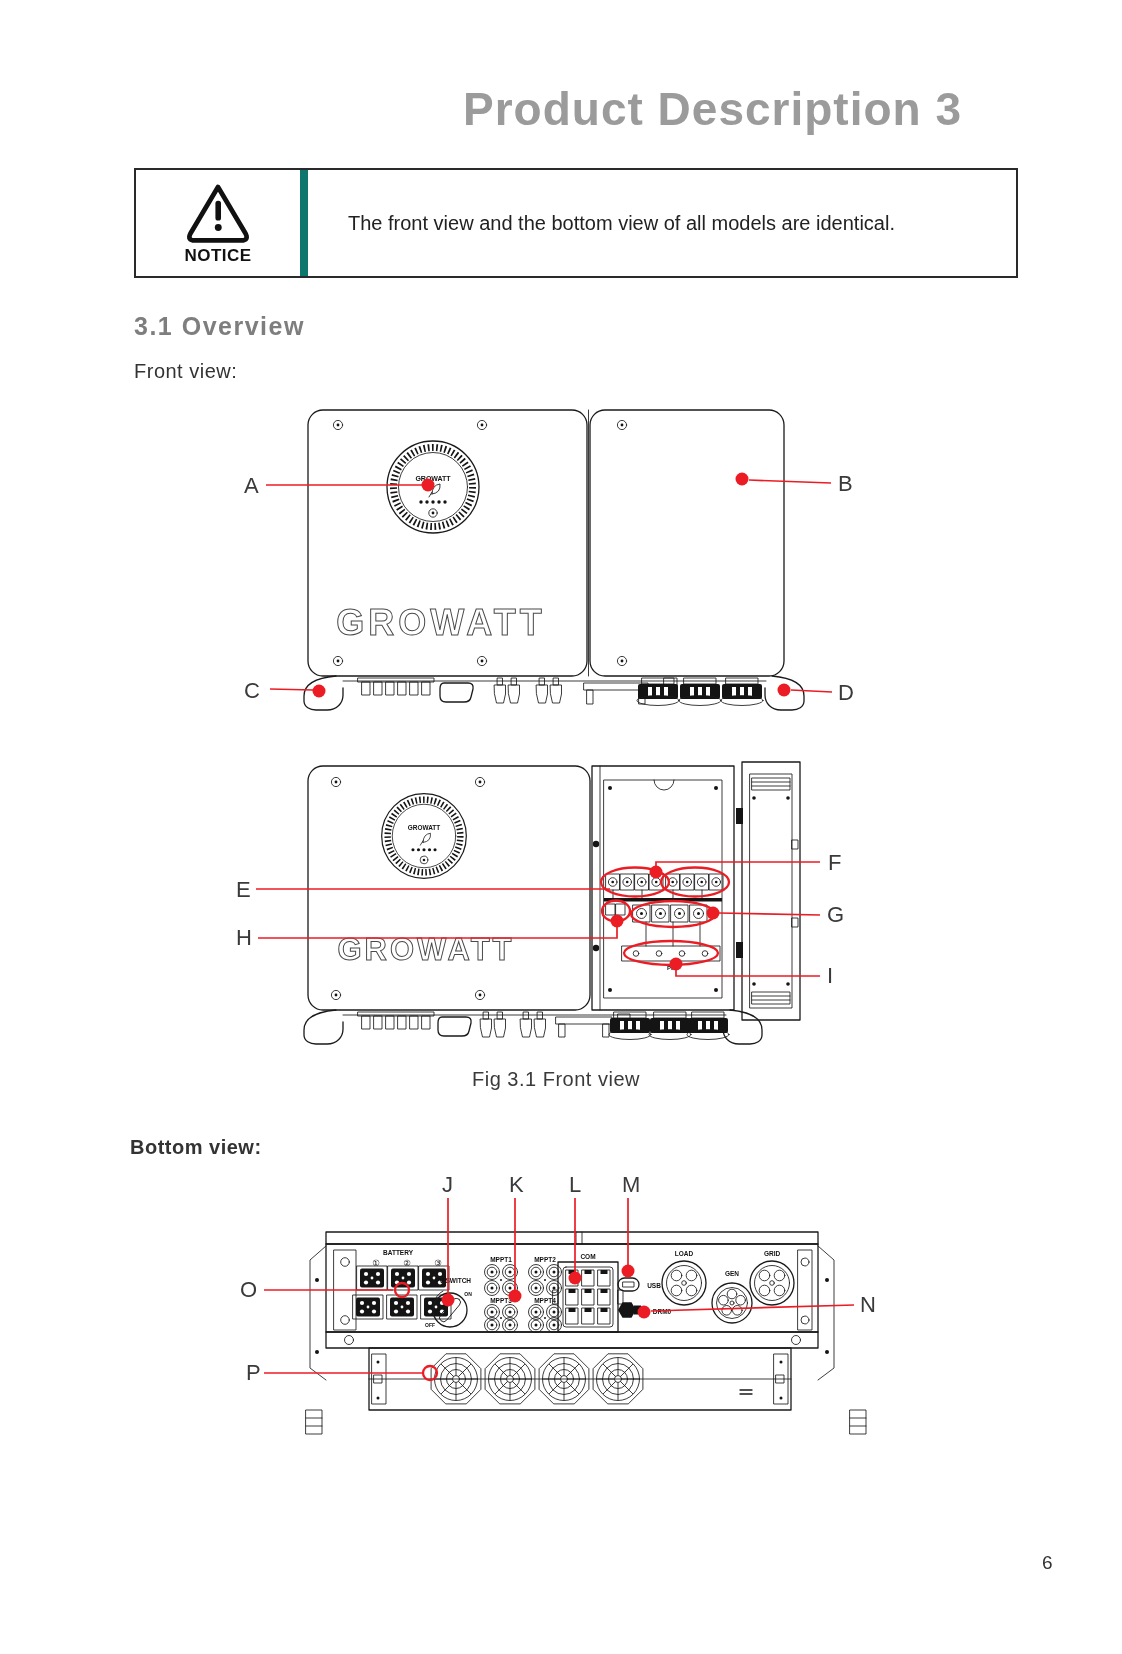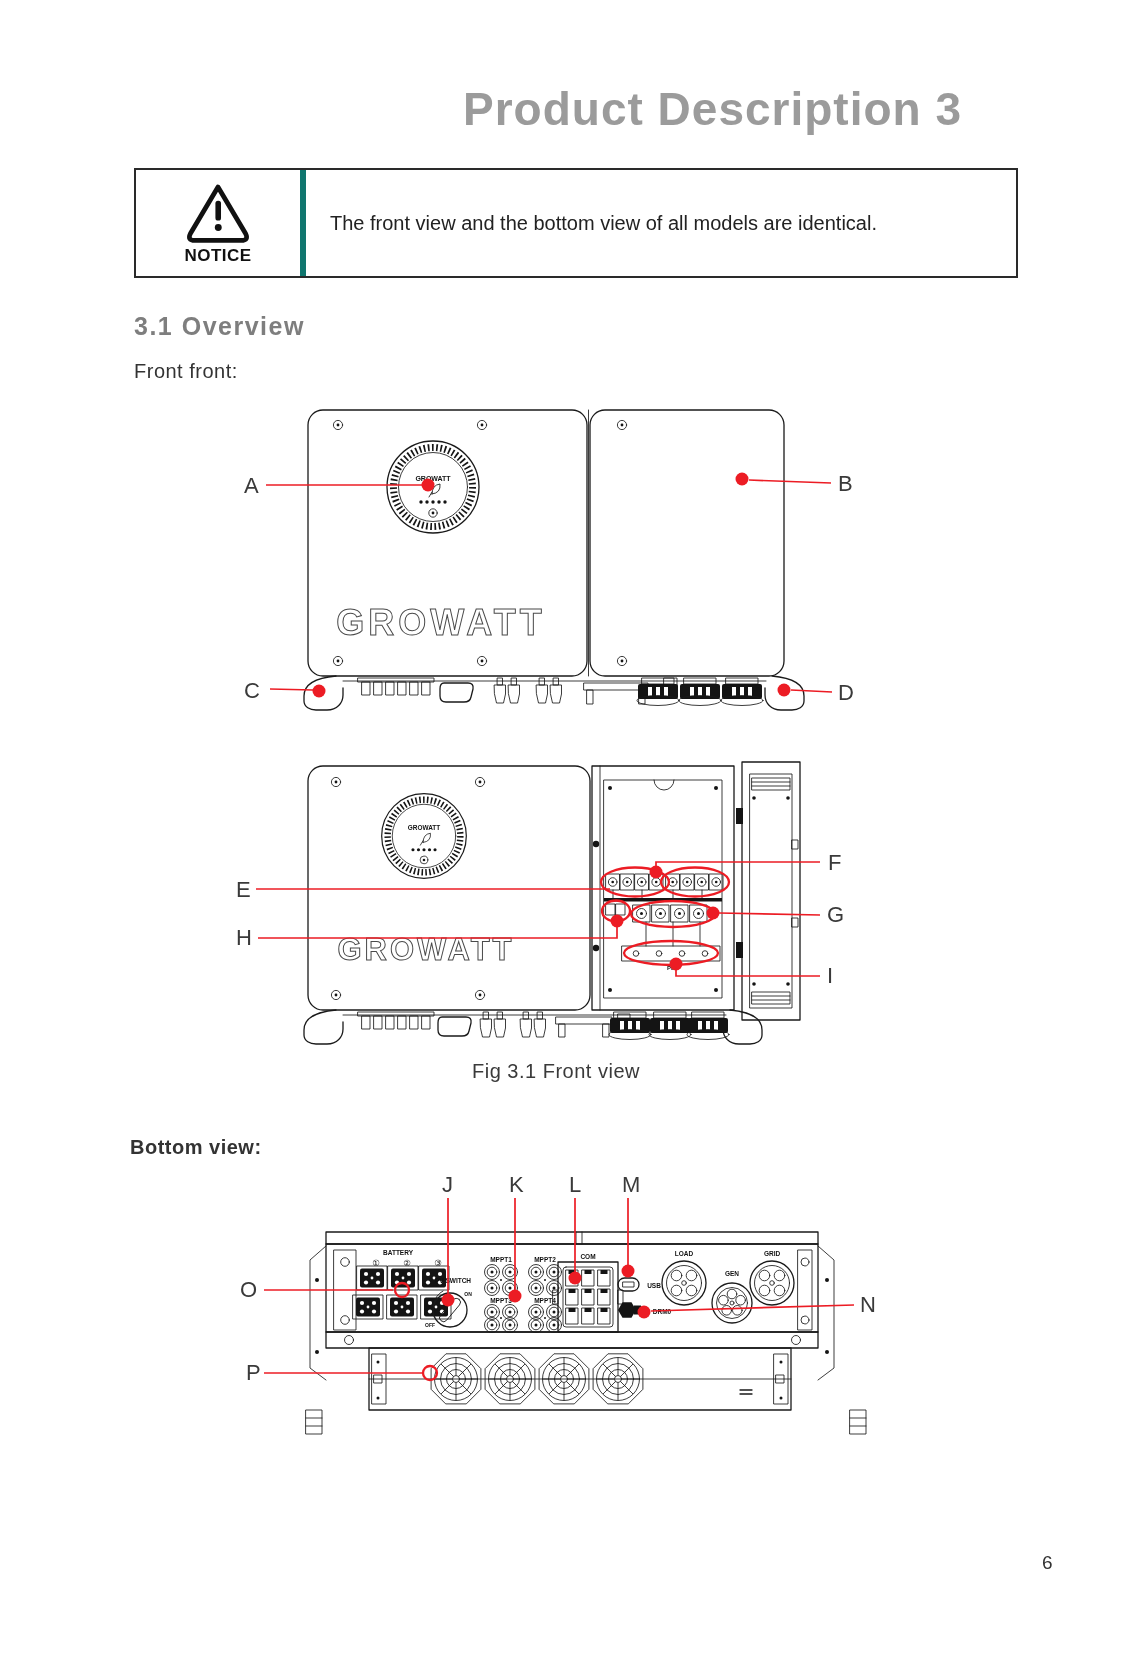--- a/index.html
+++ b/index.html
@@ -4,31 +4,31 @@
 <style>
   html,body{margin:0;padding:0;background:#ffffff;}
   .page{position:relative;width:1030px;height:1654px;margin:0 auto;background:#fff;
         font-family:"Liberation Sans","DejaVu Sans",sans-serif;overflow:hidden;}
 
   .title{position:absolute;top:82px;right:114px;font-size:46px;font-weight:700;
          color:#9b9b9b;letter-spacing:1px;white-space:nowrap;}
 
   .notice-box{position:absolute;left:88px;top:168px;width:884px;height:110px;
               border:2px solid #2a2a2a;display:flex;box-sizing:border-box;}
-  .notice-left{width:164px;border-right:6px solid #0f766e;display:flex;flex-direction:column;
+  .notice-left{width:164px;border-right:8px solid #0f766e;display:flex;flex-direction:column;
                align-items:center;justify-content:center;gap:3px;flex:none;}
   .notice-label{font-size:17px;font-weight:700;color:#111;letter-spacing:.5px;}
-  .notice-text{flex:1;display:flex;align-items:center;padding:0 24px;font-size:20px;color:#222;}
+  .notice-text{flex:1;display:flex;align-items:center;padding:0 40px;font-size:20px;color:#222;}
 
   .h-overview{position:absolute;left:88px;top:312px;font-size:25px;font-weight:700;
               color:#7e7e7e;letter-spacing:1.5px;text-align:center;}
   .sub{position:absolute;font-size:20px;color:#333;letter-spacing:.5px;}
   .front-label{left:88px;top:360px;}
   .bottom-label{left:84px;top:1136px;font-weight:bold;}
-  .caption{position:absolute;font-size:20px;color:#3a3a3a;text-align:center;letter-spacing:.5px;}
+  .caption{position:absolute;font-size:20px;color:#3a3a3a;text-align:center;letter-spacing:.5px;margin-top:8px;}
   .cap1{left:140px;top:1060px;width:740px;}
   .cap2{left:160px;top:1432px;width:760px;}
   .pagenum{position:absolute;left:996px;top:1552px;font-size:19px;color:#333;}
 
   svg.fig{position:absolute;overflow:visible;}
   .f1a{left:140px;top:392px;width:740px;height:330px;}
   .f1b{left:140px;top:752px;width:740px;height:330px;}
   .f2{left:160px;top:1162px;width:760px;height:300px;}
 
   .ln{fill:none;stroke:#1a1a1a;stroke-width:1.3;stroke-linejoin:round;stroke-linecap:round;}
@@ -61,21 +61,21 @@
         <path d="M40,7 L72,61 q4,8 -5,8 H13 q-9,0 -5,-8 Z" fill="none" stroke="#111" stroke-width="5.5" stroke-linejoin="round"></path>
         <rect x="37" y="23" width="6.5" height="23" rx="3" fill="#111"></rect>
         <circle cx="40.3" cy="54" r="4" fill="#111"></circle>
       </svg>
       <div class="notice-label">NOTICE</div>
     </div>
     <div class="notice-text">The front view and the bottom view of all models are identical.</div>
   </div>
 
   <div class="h-overview">3.1 Overview</div>
-  <div class="sub front-label">Front front:</div>
+  <div class="sub front-label">Front view:</div>
 
   <svg width="0" height="0" style="position:absolute">
     <defs>
       <g id="screw">
           <circle class="ln lnthin" r="4.6"></circle>
           <circle class="fillk" r="1.4"></circle>
         </g>
       <g id="mc4">
           <rect class="ln lnthin" x="-2.5" y="0" width="5" height="7"></rect>
           <path class="ln lnthin" d="M-5.5,7 h11 v9 l-2,9 h-7 l-2,-9 Z"></path>

